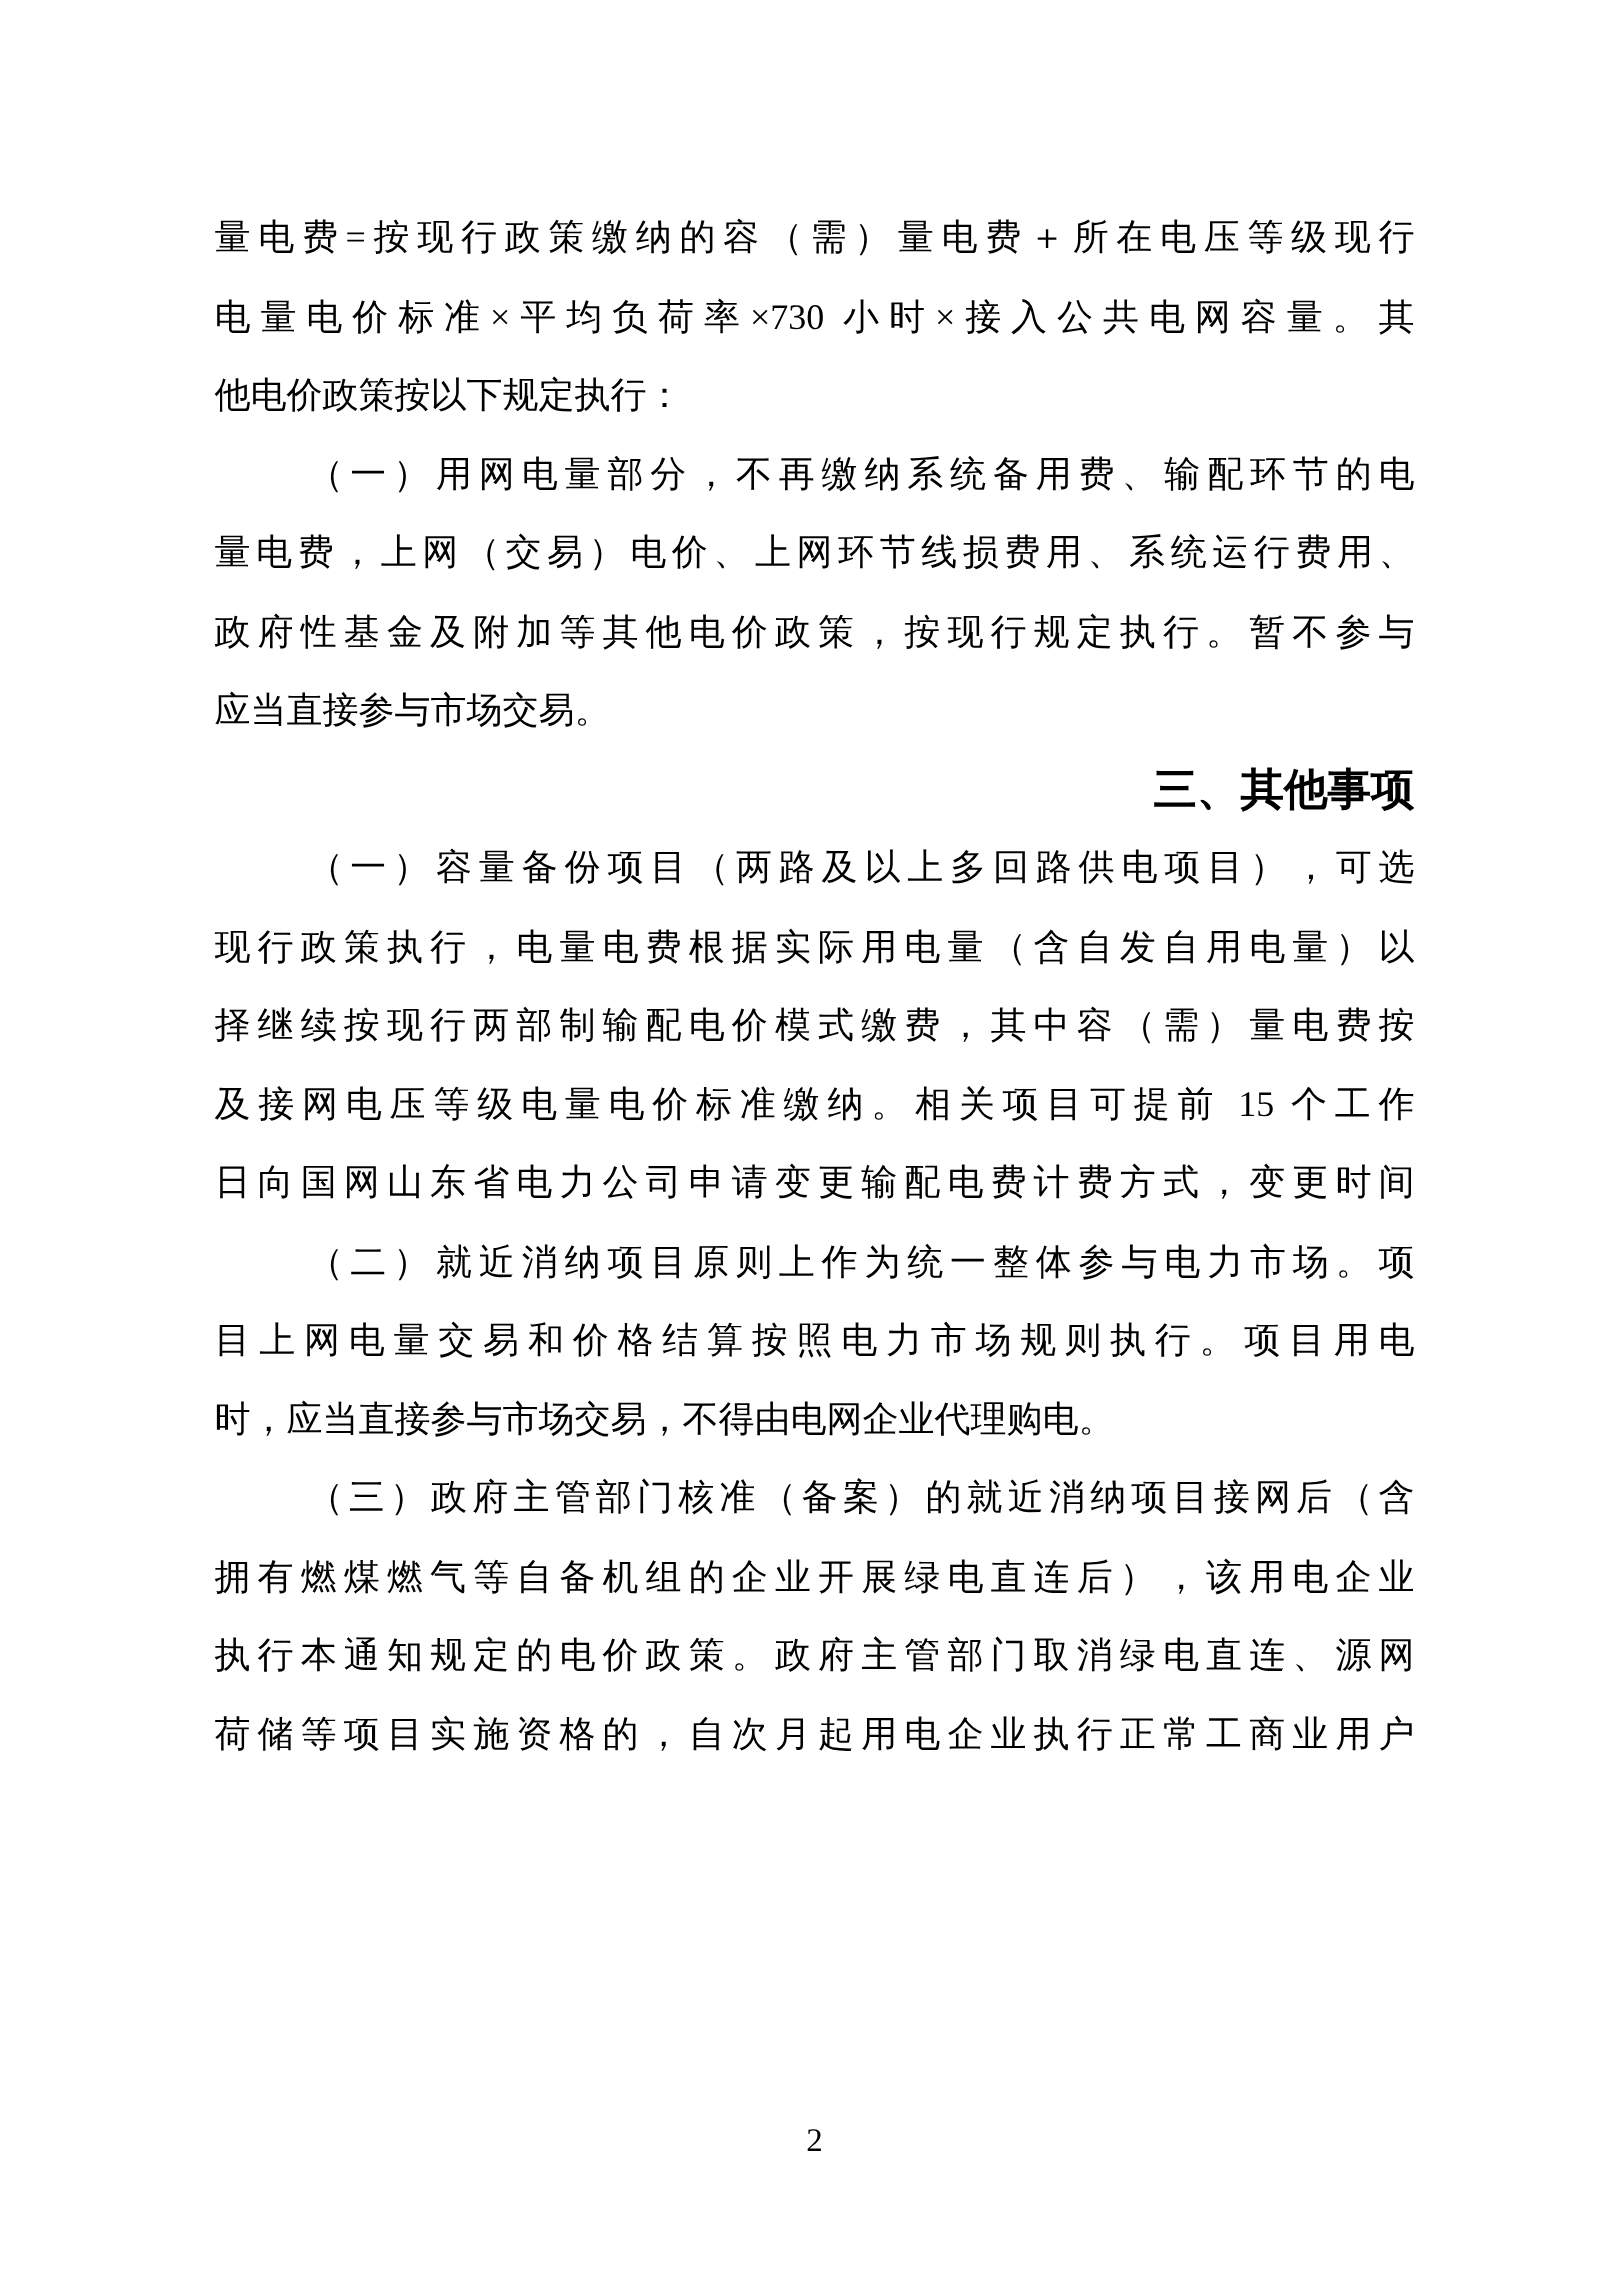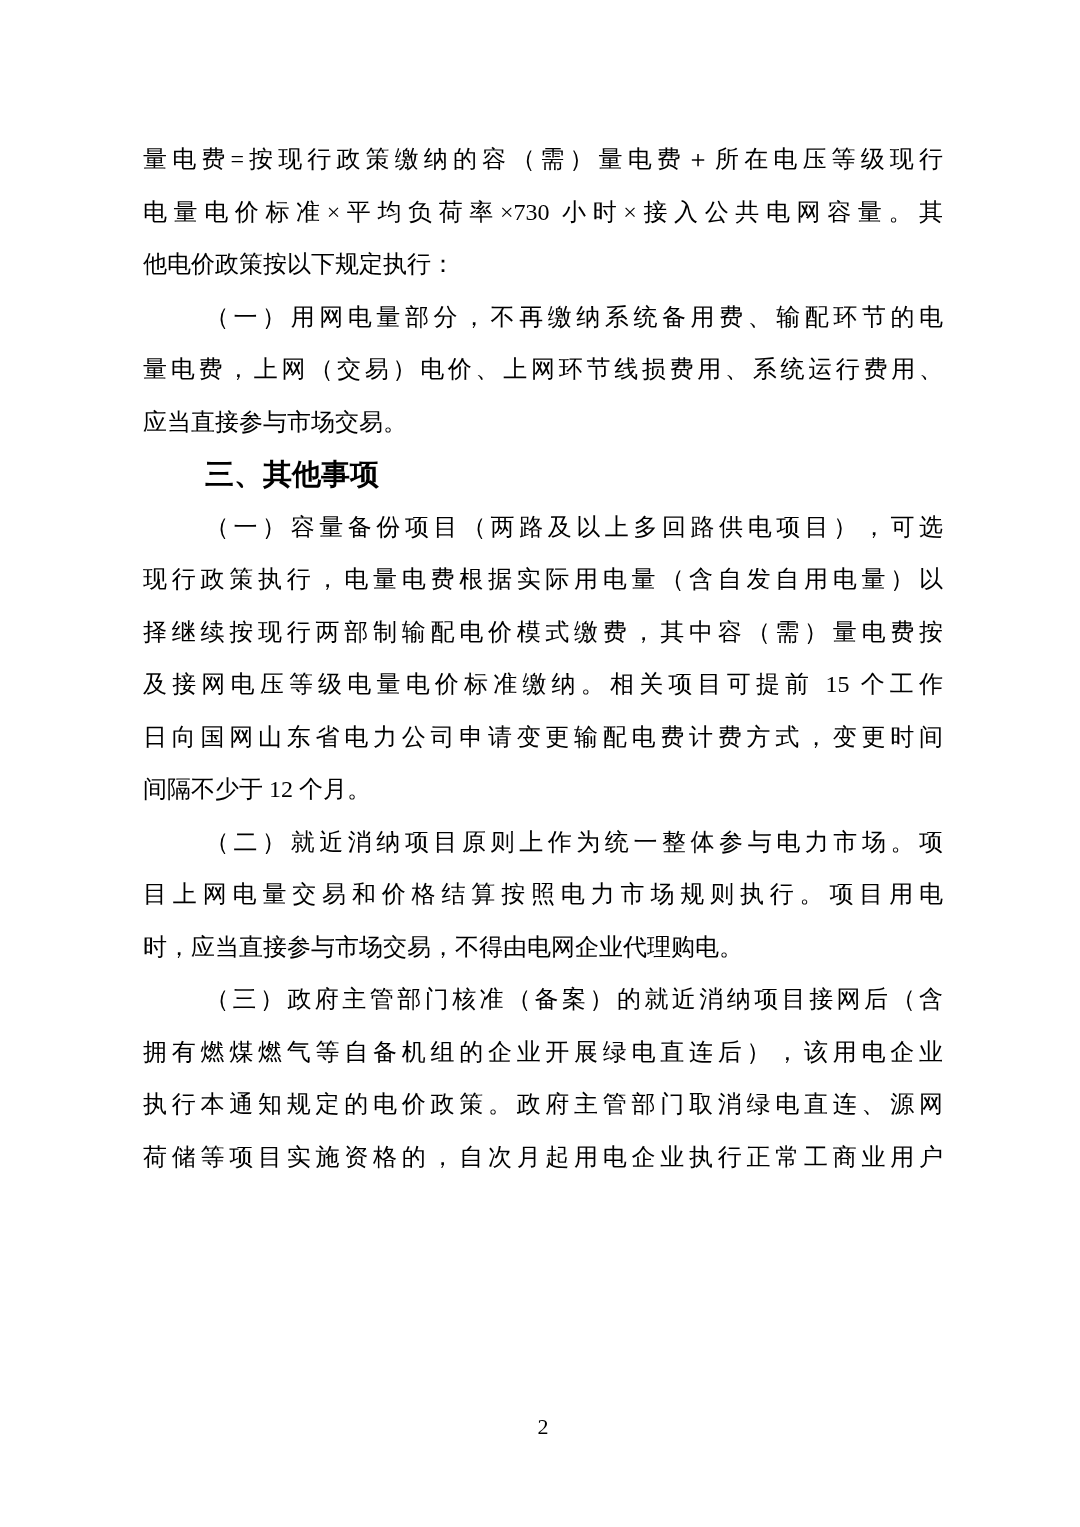--- a/index.html
+++ b/index.html
@@ -23,21 +23,21 @@
     height: 52.5px;
     line-height: 52.5px;
     font-size: 24px;
     text-align: left;
     overflow: hidden;
   }
   .line.justify {
     text-align: justify;
     text-align-last: justify;
   }
-  .line.indent { text-indent: 62px; }
+  .line.indent { text-indent: 62px; text-align: right; }
   .line.heading-line {
     font-family: "Liberation Sans", "DejaVu Sans", sans-serif;
     font-weight: 700;
     font-size: 29px;
   }
   .page-number {
     position: absolute;
     left: 143px;
     top: 1412px;
     width: 800px;
@@ -55,32 +55,32 @@
 <div class="page">
   <div class="text-block" id="text-block">
       <div class="para">
         <div class="line justify">量电费=按现行政策缴纳的容（需）量电费＋所在电压等级现行</div>
         <div class="line justify">电量电价标准×平均负荷率×730 小时×接入公共电网容量。其</div>
         <div class="line">他电价政策按以下规定执行：</div>
       </div>
       <div class="para">
         <div class="line justify indent">（一）用网电量部分，不再缴纳系统备用费、输配环节的电</div>
         <div class="line justify">量电费，上网（交易）电价、上网环节线损费用、系统运行费用、</div>
+        <div class="line justify">政府性基金及附加等其他电价政策，按现行规定执行。暂不参与</div>
         <div class="line">应当直接参与市场交易。</div>
       </div>
       <div class="para">
         <div class="line heading-line indent">三、其他事项</div>
       </div>
       <div class="para">
         <div class="line justify indent">（一）容量备份项目（两路及以上多回路供电项目），可选</div>
         <div class="line justify">现行政策执行，电量电费根据实际用电量（含自发自用电量）以</div>
         <div class="line justify">择继续按现行两部制输配电价模式缴费，其中容（需）量电费按</div>
         <div class="line justify">及接网电压等级电量电价标准缴纳。相关项目可提前 15 个工作</div>
         <div class="line justify">日向国网山东省电力公司申请变更输配电费计费方式，变更时间</div>
-        <div class="line">间隔不少于 12 个月。</div>
       </div>
       <div class="para">
         <div class="line justify indent">（二）就近消纳项目原则上作为统一整体参与电力市场。项</div>
         <div class="line justify">目上网电量交易和价格结算按照电力市场规则执行。项目用电</div>
         <div class="line">时，应当直接参与市场交易，不得由电网企业代理购电。</div>
       </div>
       <div class="para">
         <div class="line justify indent">（三）政府主管部门核准（备案）的就近消纳项目接网后（含</div>
         <div class="line justify">拥有燃煤燃气等自备机组的企业开展绿电直连后），该用电企业</div>
         <div class="line justify">执行本通知规定的电价政策。政府主管部门取消绿电直连、源网</div>

